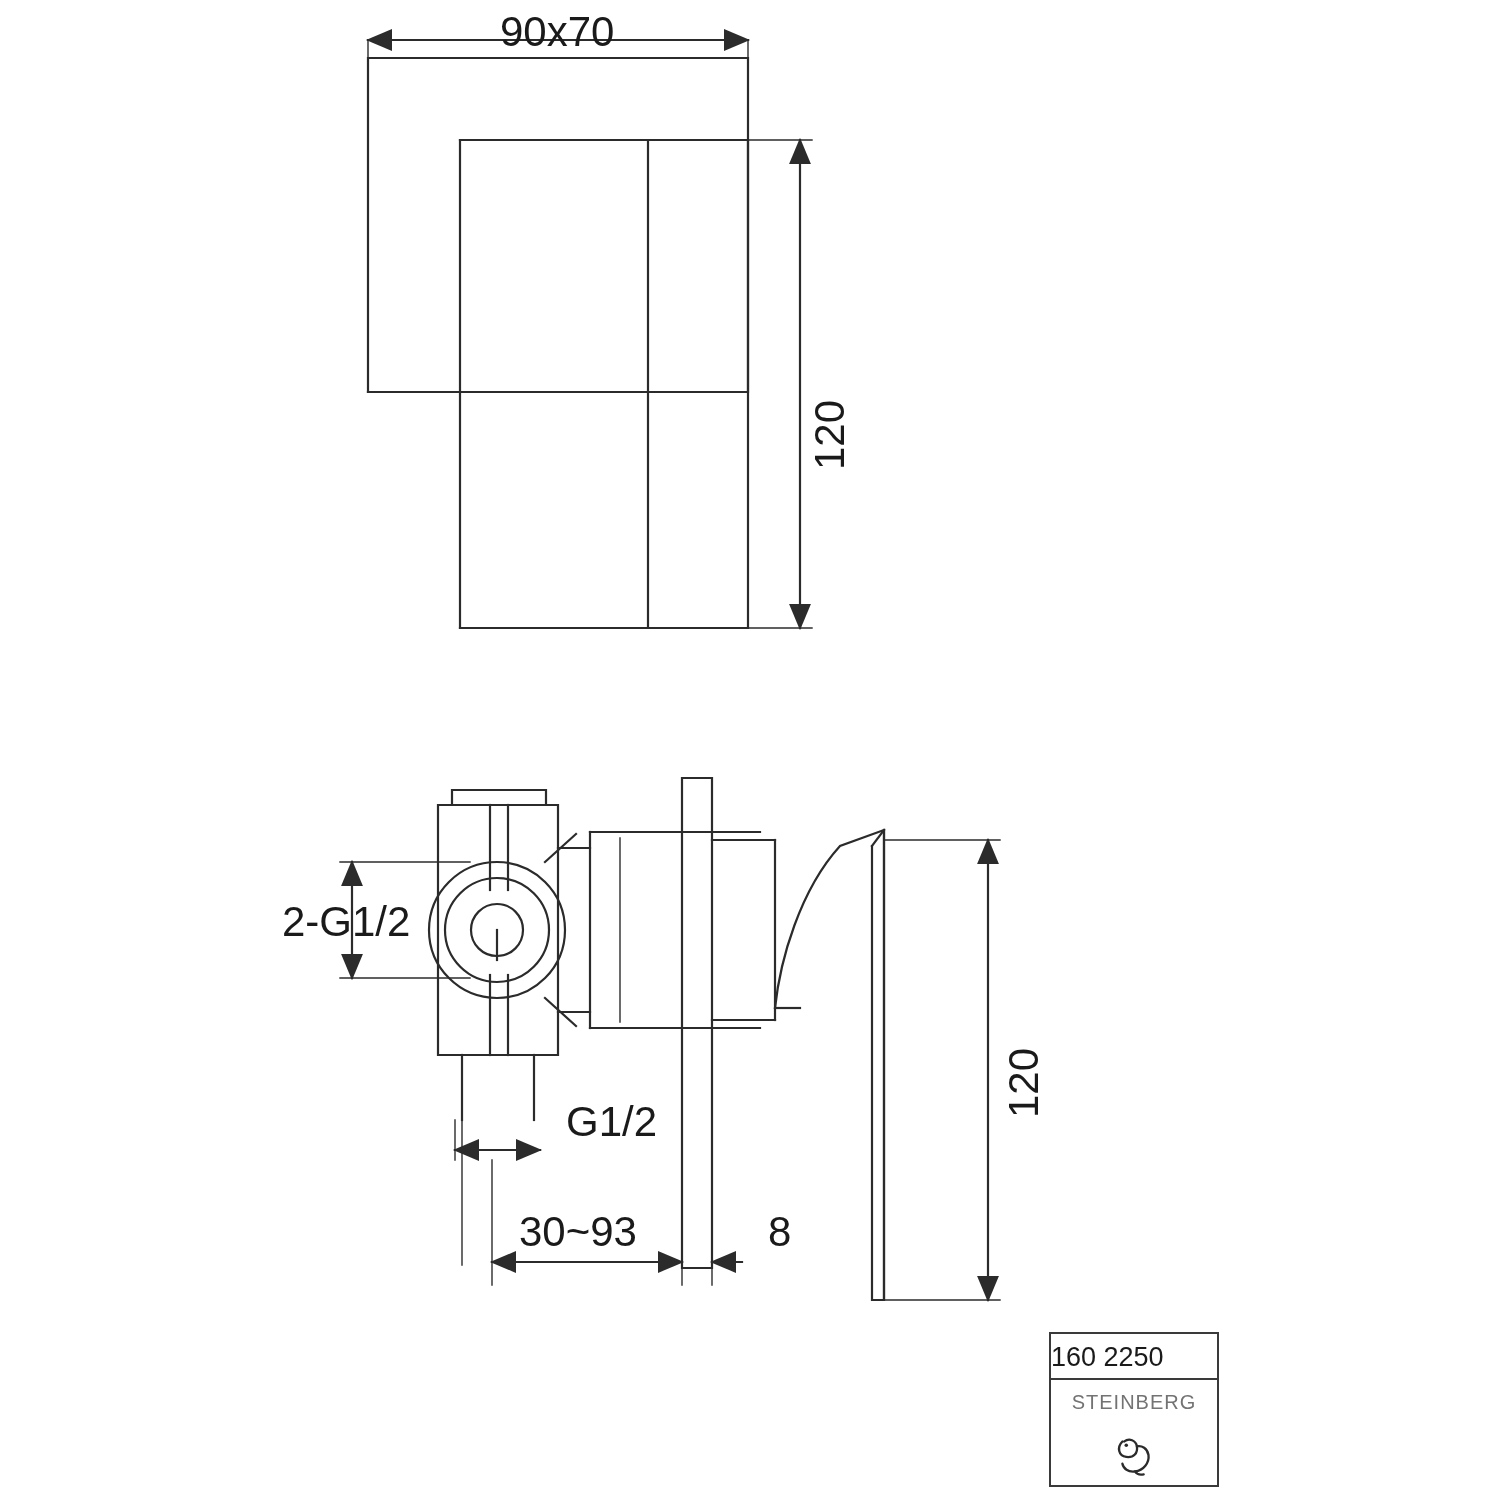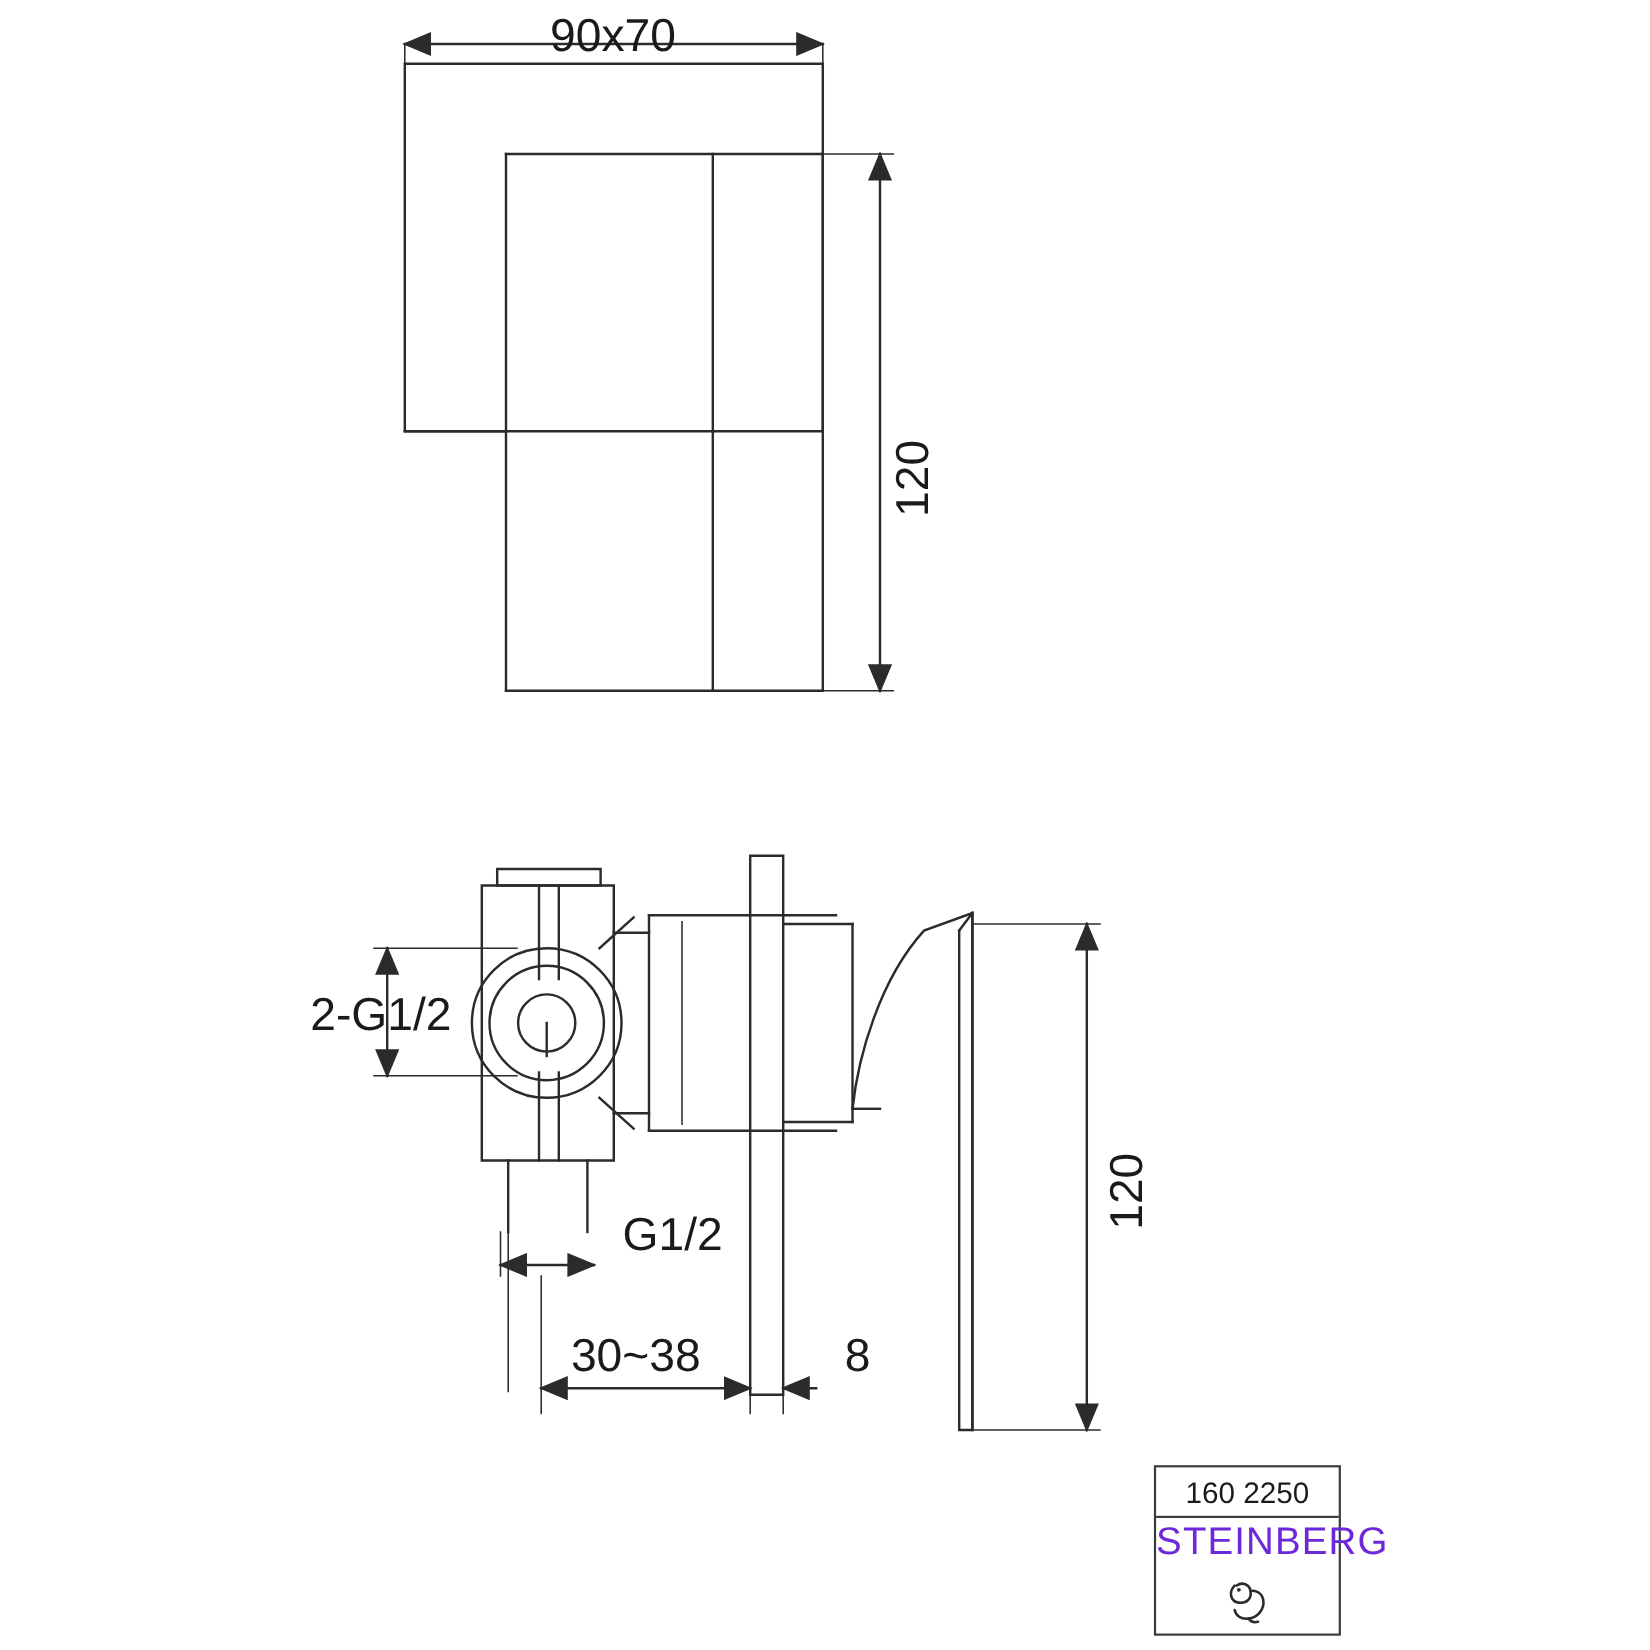--- a/index.html
+++ b/index.html
@@ -43,37 +43,36 @@
     box-sizing: border-box;
     background: #ffffff;
   }
   #tb-code {
     position: absolute;
     left: 0;
     top: 0;
     width: 100%;
     height: 46px;
     line-height: 46px;
-    text-align: center;
     font-size: 27px;
     color: #1a1a1a;
     border-bottom: 2px solid #3a3a3a;
     box-sizing: border-box;
   }
   #tb-brand {
     position: absolute;
     left: 0;
     top: 46px;
     width: 100%;
     height: 44px;
     line-height: 44px;
     text-align: center;
-    font-size: 35px;
+    font-size: 20px;
     letter-spacing: 1px;
-    color: #6d28d9;
+    color: #737373;
   }
   #tb-logo {
     position: absolute;
     left: 50%;
     top: 92px;
     transform: translateX(-50%);
     width: 58px;
     height: 58px;
   }
 </style>
@@ -192,21 +191,21 @@
   </svg>
 
   <div class="dim-text" style="left:500px; top:8px;">90x70</div>
 
   <div class="dim-text rot" style="left:806px; top:470px; transform: rotate(-90deg);">120</div>
 
   <div class="dim-text" style="left:272px; top:898px;margin-left:10px;">2-G1/2</div>
 
   <div class="dim-text" style="left:566px; top:1098px;">G1/2</div>
 
-  <div class="dim-text" style="left:519px; top:1208px;">30~38</div>
+  <div class="dim-text" style="left:519px; top:1208px;">30~93</div>
 
   <div class="dim-text" style="left:768px; top:1208px;">8</div>
 
   <div class="dim-text rot" style="left:1000px; top:1118px; transform: rotate(-90deg);">120</div>
 
   <div id="titleblock">
     <div id="tb-code">160 2250</div>
     <div id="tb-brand">STEINBERG</div>
     <svg id="tb-logo" viewBox="0 0 60 60" xmlns="http://www.w3.org/2000/svg">
       <g fill="none" stroke="#2b2b2b" stroke-width="2.4" stroke-linecap="round">

